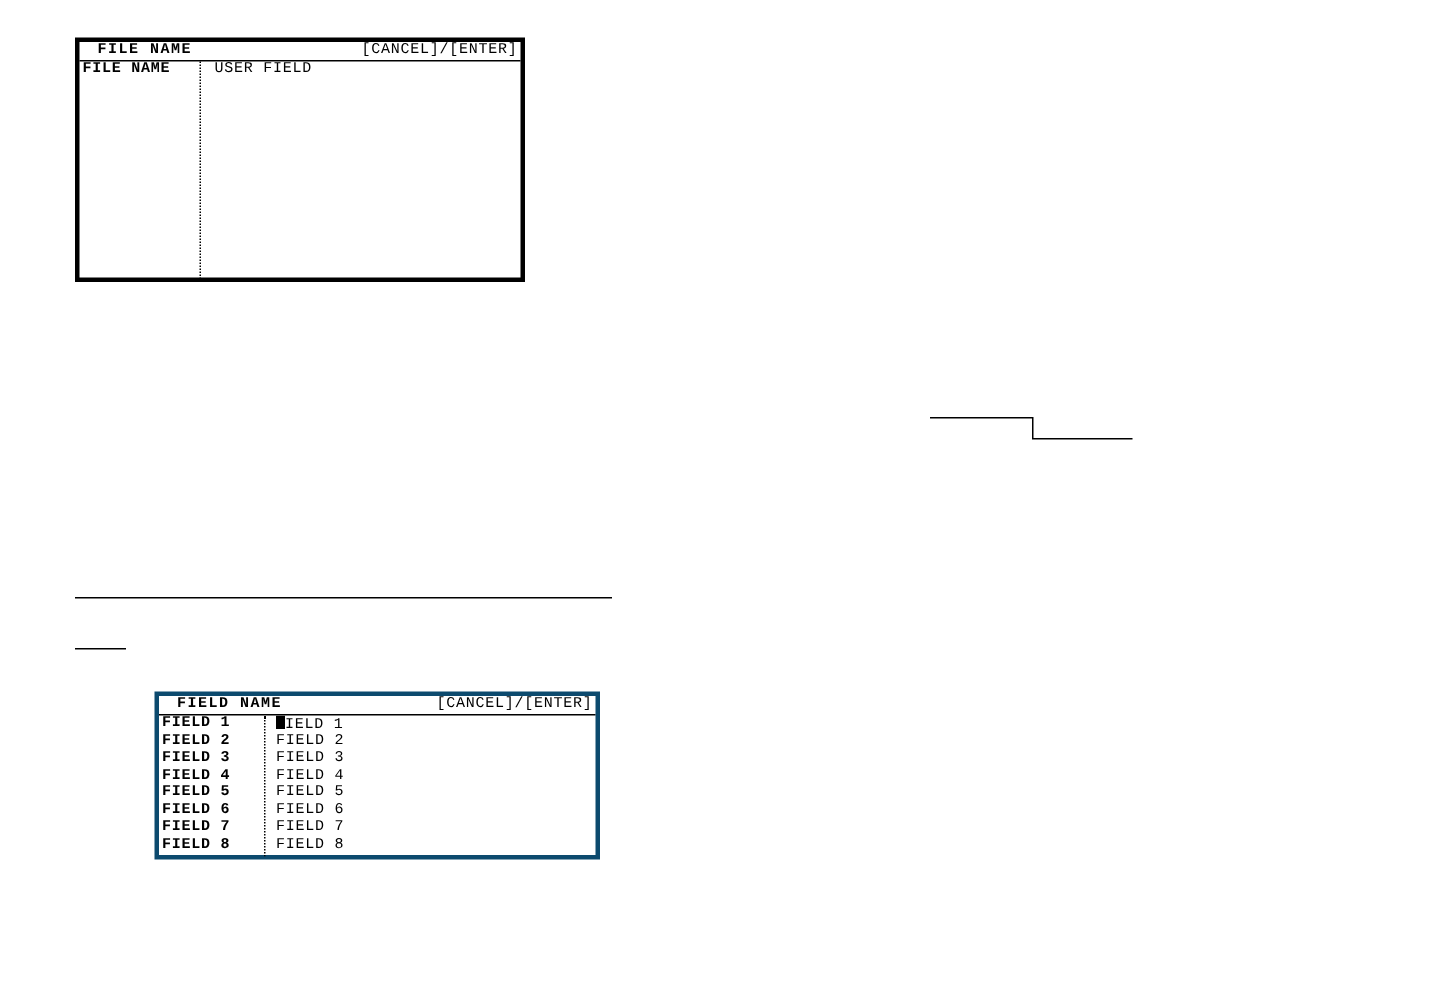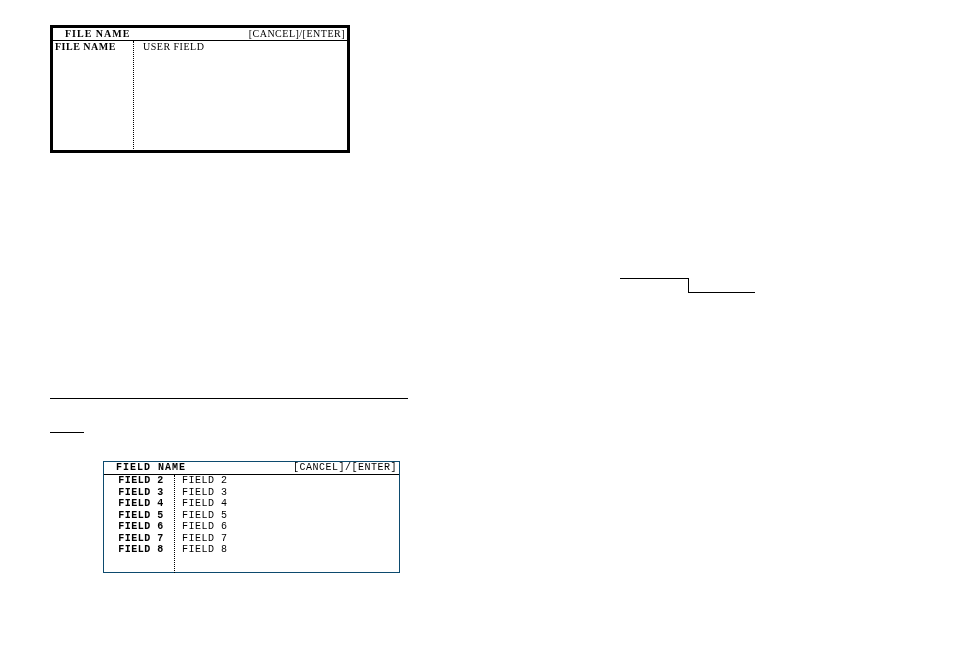--- a/index.html
+++ b/index.html
@@ -15,25 +15,24 @@
     width: 954px;
     height: 671px;
   }
 
   
   .panel1 {
     position: absolute;
     left: 50px;
     top: 25px;
     width: 300px;
-    height: 128px;
+    height: 163px;
     border: 3px solid #000;
     box-sizing: border-box;
     background: #fff;
-    font-family: Liberation Serif, serif;
   }
   .p1-header {
     height: 12px;
     border-bottom: 1px solid #000;
     display: flex;
     align-items: center;
     justify-content: space-between;
     padding: 0 2px;
     font-size: 10px;
     line-height: 10px;
@@ -105,24 +104,23 @@
     border-top: 1px solid #000;
   }
 
   
   .panel2 {
     position: absolute;
     left: 103px;
     top: 461px;
     width: 297px;
     height: 112px;
-    border: 1px solid #0c4a6e;
+    border: 3px solid #0c4a6e;
     box-sizing: border-box;
     background: #fff;
-    text-align: center;
   }
   .p2-header {
     height: 12px;
     border-bottom: 1px solid #000;
     display: flex;
     align-items: center;
     justify-content: space-between;
     padding: 0 2px;
     font-size: 10px;
     line-height: 10px;
@@ -191,20 +189,24 @@
 
   <div class="panel2">
     <div class="p2-header">
       <span class="p2-header-left">FIELD NAME</span>
       <span class="p2-header-right">[CANCEL]/[ENTER]</span>
     </div>
     <div class="p2-body">
       <div class="p2-vline"></div>
       <div class="p2-rows" id="p2-rows">
           <div class="p2-row">
+            <span class="p2-col-l">FIELD 1</span>
+            <span class="p2-col-r"><span class="p2-cursor"></span>IELD 1</span>
+          </div>
+          <div class="p2-row">
             <span class="p2-col-l">FIELD 2</span>
             <span class="p2-col-r">FIELD 2</span>
           </div>
           <div class="p2-row">
             <span class="p2-col-l">FIELD 3</span>
             <span class="p2-col-r">FIELD 3</span>
           </div>
           <div class="p2-row">
             <span class="p2-col-l">FIELD 4</span>
             <span class="p2-col-r">FIELD 4</span>

